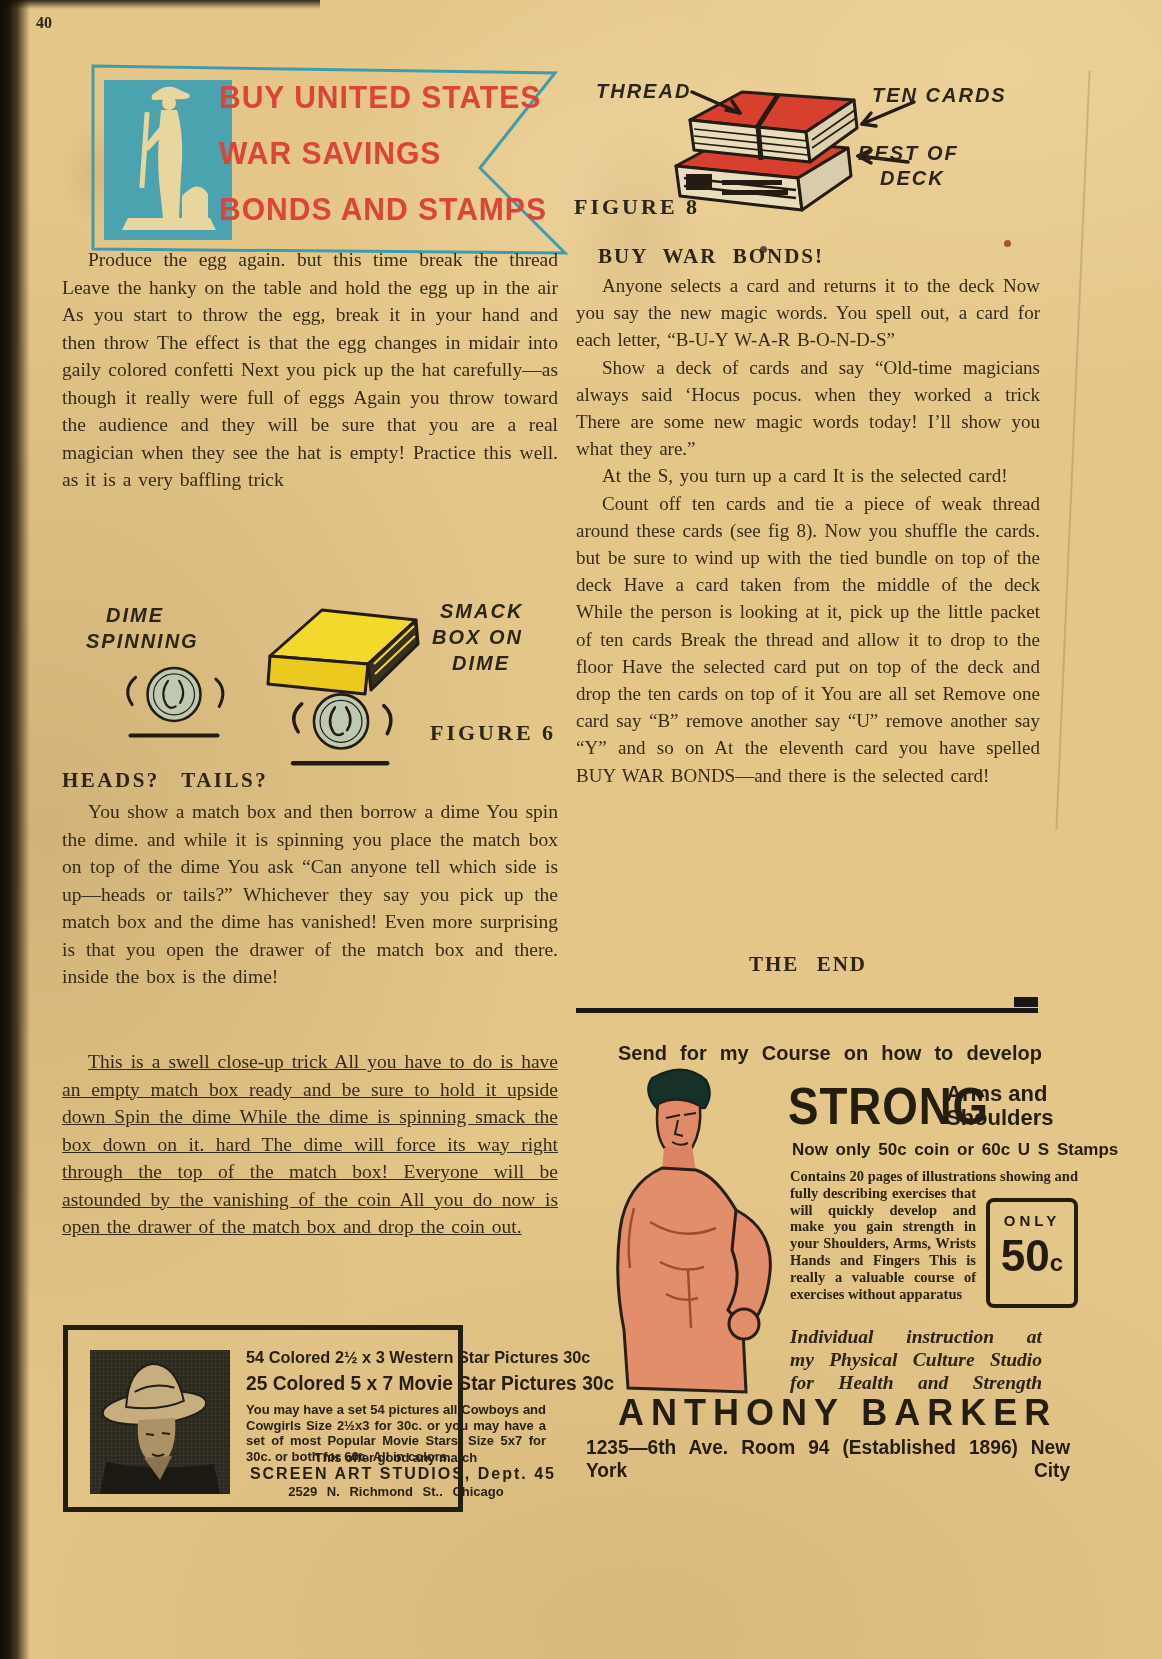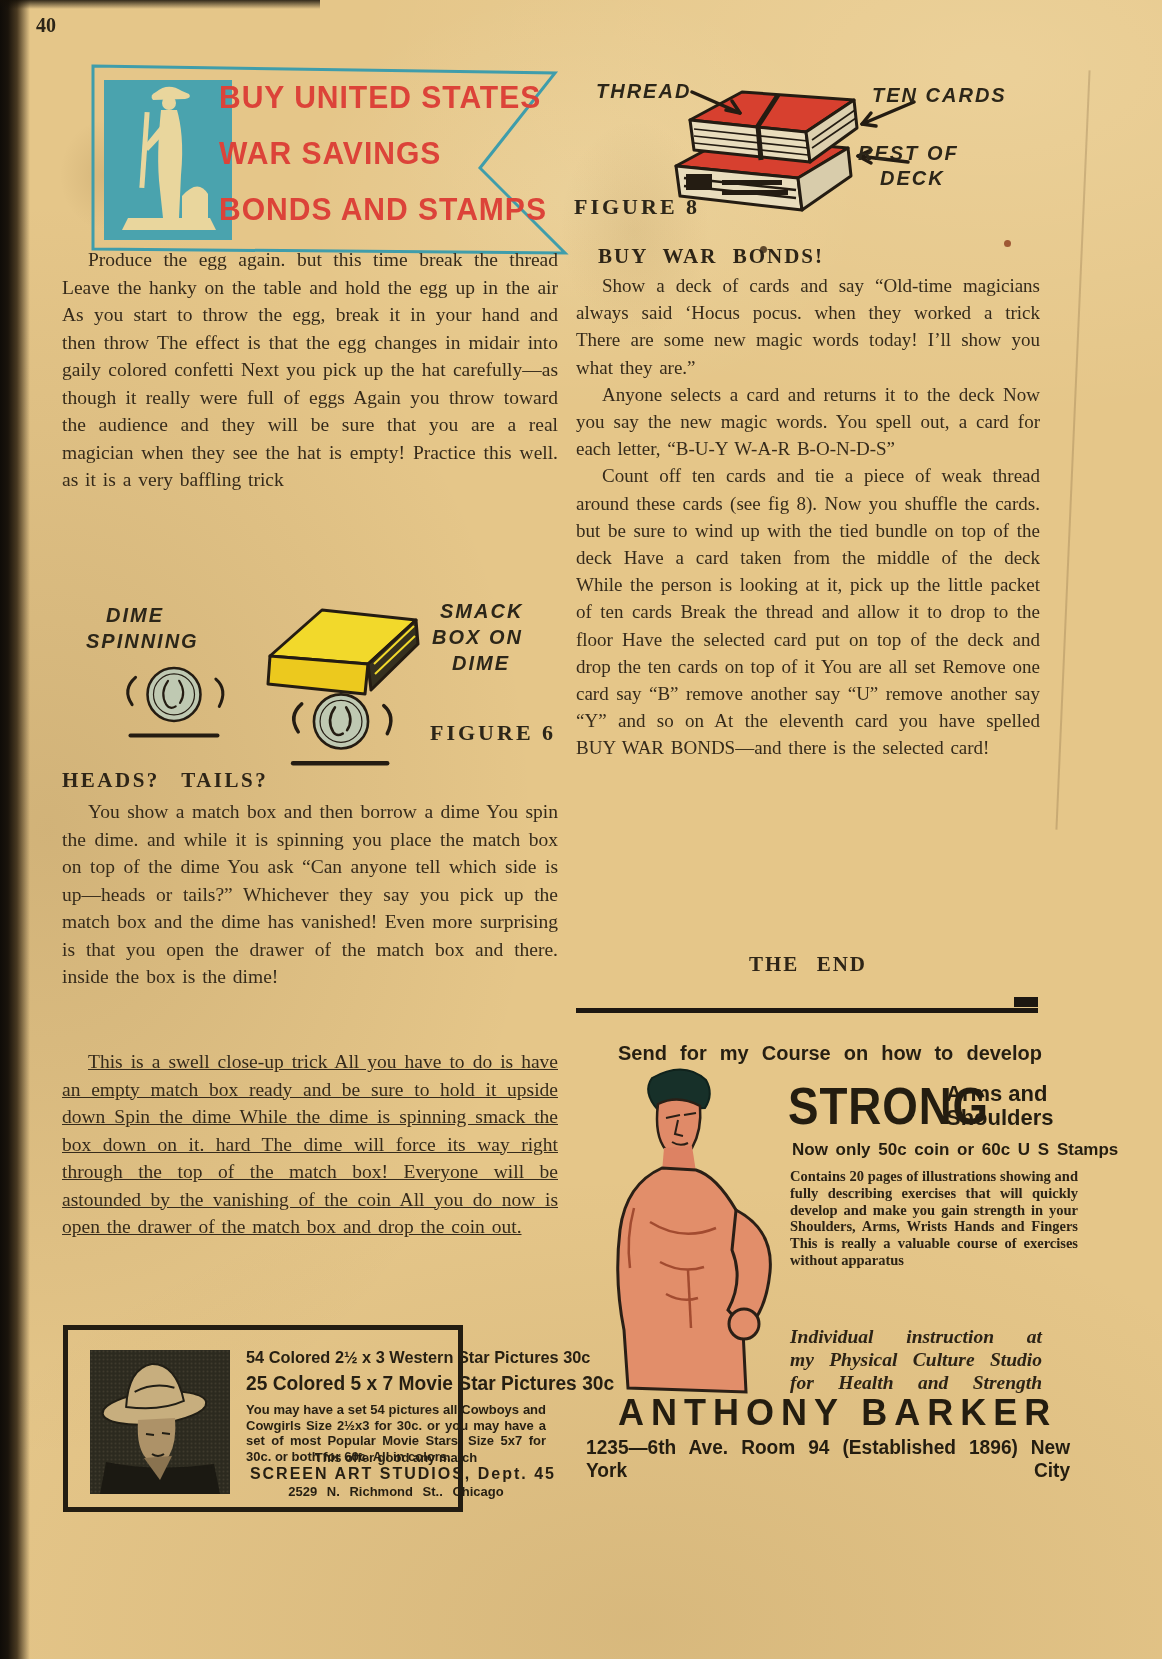--- a/index.html
+++ b/index.html
@@ -17,21 +17,21 @@
   .edge-top{left:0;top:0;width:320px;height:9px;
     background:linear-gradient(180deg,rgba(20,15,8,.85),rgba(20,15,8,0));}
   .crease{left:1072px;top:70px;width:2px;height:760px;background:rgba(100,75,40,.22);
     transform:rotate(2.5deg);}
   .stain1{left:560px;top:120px;width:150px;height:220px;border-radius:50%;
     background:radial-gradient(closest-side,rgba(130,95,40,.10),transparent);}
   .stain2{left:60px;top:120px;width:90px;height:110px;border-radius:50%;
     background:radial-gradient(closest-side,rgba(120,85,35,.14),transparent);}
   .speck{width:7px;height:7px;border-radius:50%;}
 
-  .pageno{font-weight:bold;font-size:20px;color:#2c2518;}
+  .pageno{font-weight:bold;font-size:16px;color:#2c2518;}
 
   
   .banner-text{font-family:"Liberation Sans",sans-serif;font-weight:bold;color:#dc4339;
     font-size:31px;letter-spacing:1px;transform:scaleX(.97);transform-origin:left;white-space:nowrap;}
 
   
   .hand{font-family:"Liberation Sans",sans-serif;font-style:italic;font-weight:bold;
     color:#2c2619;font-size:20px;letter-spacing:2px;white-space:nowrap;}
   .figcap{font-family:"Liberation Serif",serif;font-weight:bold;color:#2c2619;
     font-size:22px;letter-spacing:3px;white-space:nowrap;}
@@ -233,22 +233,23 @@
     <div class="abs sans wa-h1" style="left:178px;top:18px;">54 Colored 2½ x 3 Western Star Pictures 30c</div>
     <div class="abs sans wa-h2" style="left:178px;top:42px;">25 Colored 5 x 7 Movie Star Pictures 30c</div>
     <div class="abs sans wa-body" style="left:178px;top:72px;width:300px;">You may have a set 54 pictures all Cowboys and Cowgirls  Size 2½x3 for 30c. or you may have a set of most Popular Movie Stars.  Size 5x7 for 30c. or both for 60c.  All in colors.</div>
     <div class="abs sans wa-offer" style="left:178px;top:120px;width:300px;">This offer good any match</div>
     <div class="abs sans wa-co" style="left:168px;top:135px;width:320px;">SCREEN ART STUDIOS, Dept. 45</div>
     <div class="abs sans wa-addr" style="left:168px;top:154px;width:320px;">2529 N. Richmond St.. Chicago</div>
   </div>
 
   <div class="abs head" style="left:598px;top:244px;letter-spacing:2px;word-spacing:8px;">BUY WAR BONDS!</div>
   <div class="abs copy rcopy" style="left:576px;top:272px;width:464px;">
+    <p>Anyone selects a card and returns it to the deck  Now you say the new magic words. You spell out, a card for each letter, “B-U-Y W-A-R B-O-N-D-S”</p>
     <p>Show a deck of cards and say  “Old-time magicians always said  ‘Hocus pocus. when they worked a trick  There are some new magic words today!  I’ll show you what they are.”</p>
-    <p>Anyone selects a card and returns it to the deck  Now you say the new magic words. You spell out, a card for each letter, “B-U-Y W-A-R B-O-N-D-S”</p>
+    <p>At the S, you turn up a card  It is the selected card!</p>
     <p>Count off ten cards and tie a piece of weak thread around these cards (see fig 8). Now you shuffle the cards. but be sure to wind up with the tied bundle on top of the deck  Have a card taken from the middle of the deck  While the person is looking at it, pick up the little packet of ten cards  Break the thread and allow it to drop to the floor  Have the selected card put on top of the deck and drop the ten cards on top of it  You are all set  Remove one card say “B”  remove another say “U”  remove another say “Y” and so on  At the eleventh card you have spelled BUY WAR BONDS—and there is the selected card!</p>
   </div>
   <div class="abs theend" style="left:576px;top:952px;width:464px;">THE END</div>
 
   <div class="abs rule" style="left:576px;top:1008px;width:462px;height:5px;"></div>
   <div class="abs rule" style="left:1014px;top:997px;width:24px;height:10px;"></div>
 
   <div class="abs sans send-line" style="left:618px;top:1042px;">Send for my Course on how to develop</div>
 
   <svg class="abs" style="left:594px;top:1058px;" width="218" height="336" viewBox="0 0 218 336">
@@ -269,20 +270,24 @@
     </g>
   </svg>
 
   <div class="abs sans strong-word" style="left:788px;top:1076px;">STRONG</div>
   <div class="abs sans strong-sub" style="left:946px;top:1082px;">Arms and</div>
   <div class="abs sans strong-sub" style="left:946px;top:1106px;">Shoulders</div>
   <div class="abs sans price-line" style="left:792px;top:1140px;">Now only 50c coin or 60c U S Stamps</div>
 
   <div class="abs" style="left:790px;top:1168px;width:288px;">
     <div class="only-spacer"></div>
+    <div class="only-box">
+      <div class="only-label">ONLY</div>
+      <div class="only-price"><span>50</span><span class="cents">c</span></div>
+    </div>
     <div class="bk-body">Contains 20 pages of illustrations showing and fully describing exercises that will quickly develop and make you gain strength in your Shoulders, Arms, Wrists Hands and Fingers  This is really a valuable course of exercises without apparatus</div>
   </div>
 
   <div class="abs studio" style="left:790px;top:1326px;width:252px;">Individual instruction at</div>
   <div class="abs studio" style="left:790px;top:1349px;width:252px;">my Physical Culture Studio</div>
   <div class="abs studio" style="left:790px;top:1372px;width:252px;">for Health and Strength</div>
 
   <div class="abs barker-name" style="left:618px;top:1392px;">ANTHONY BARKER</div>
   <div class="abs barker-addr" style="left:586px;top:1436px;">1235—6th Ave.  Room 94 (Established 1896)  New York City</div>
 

